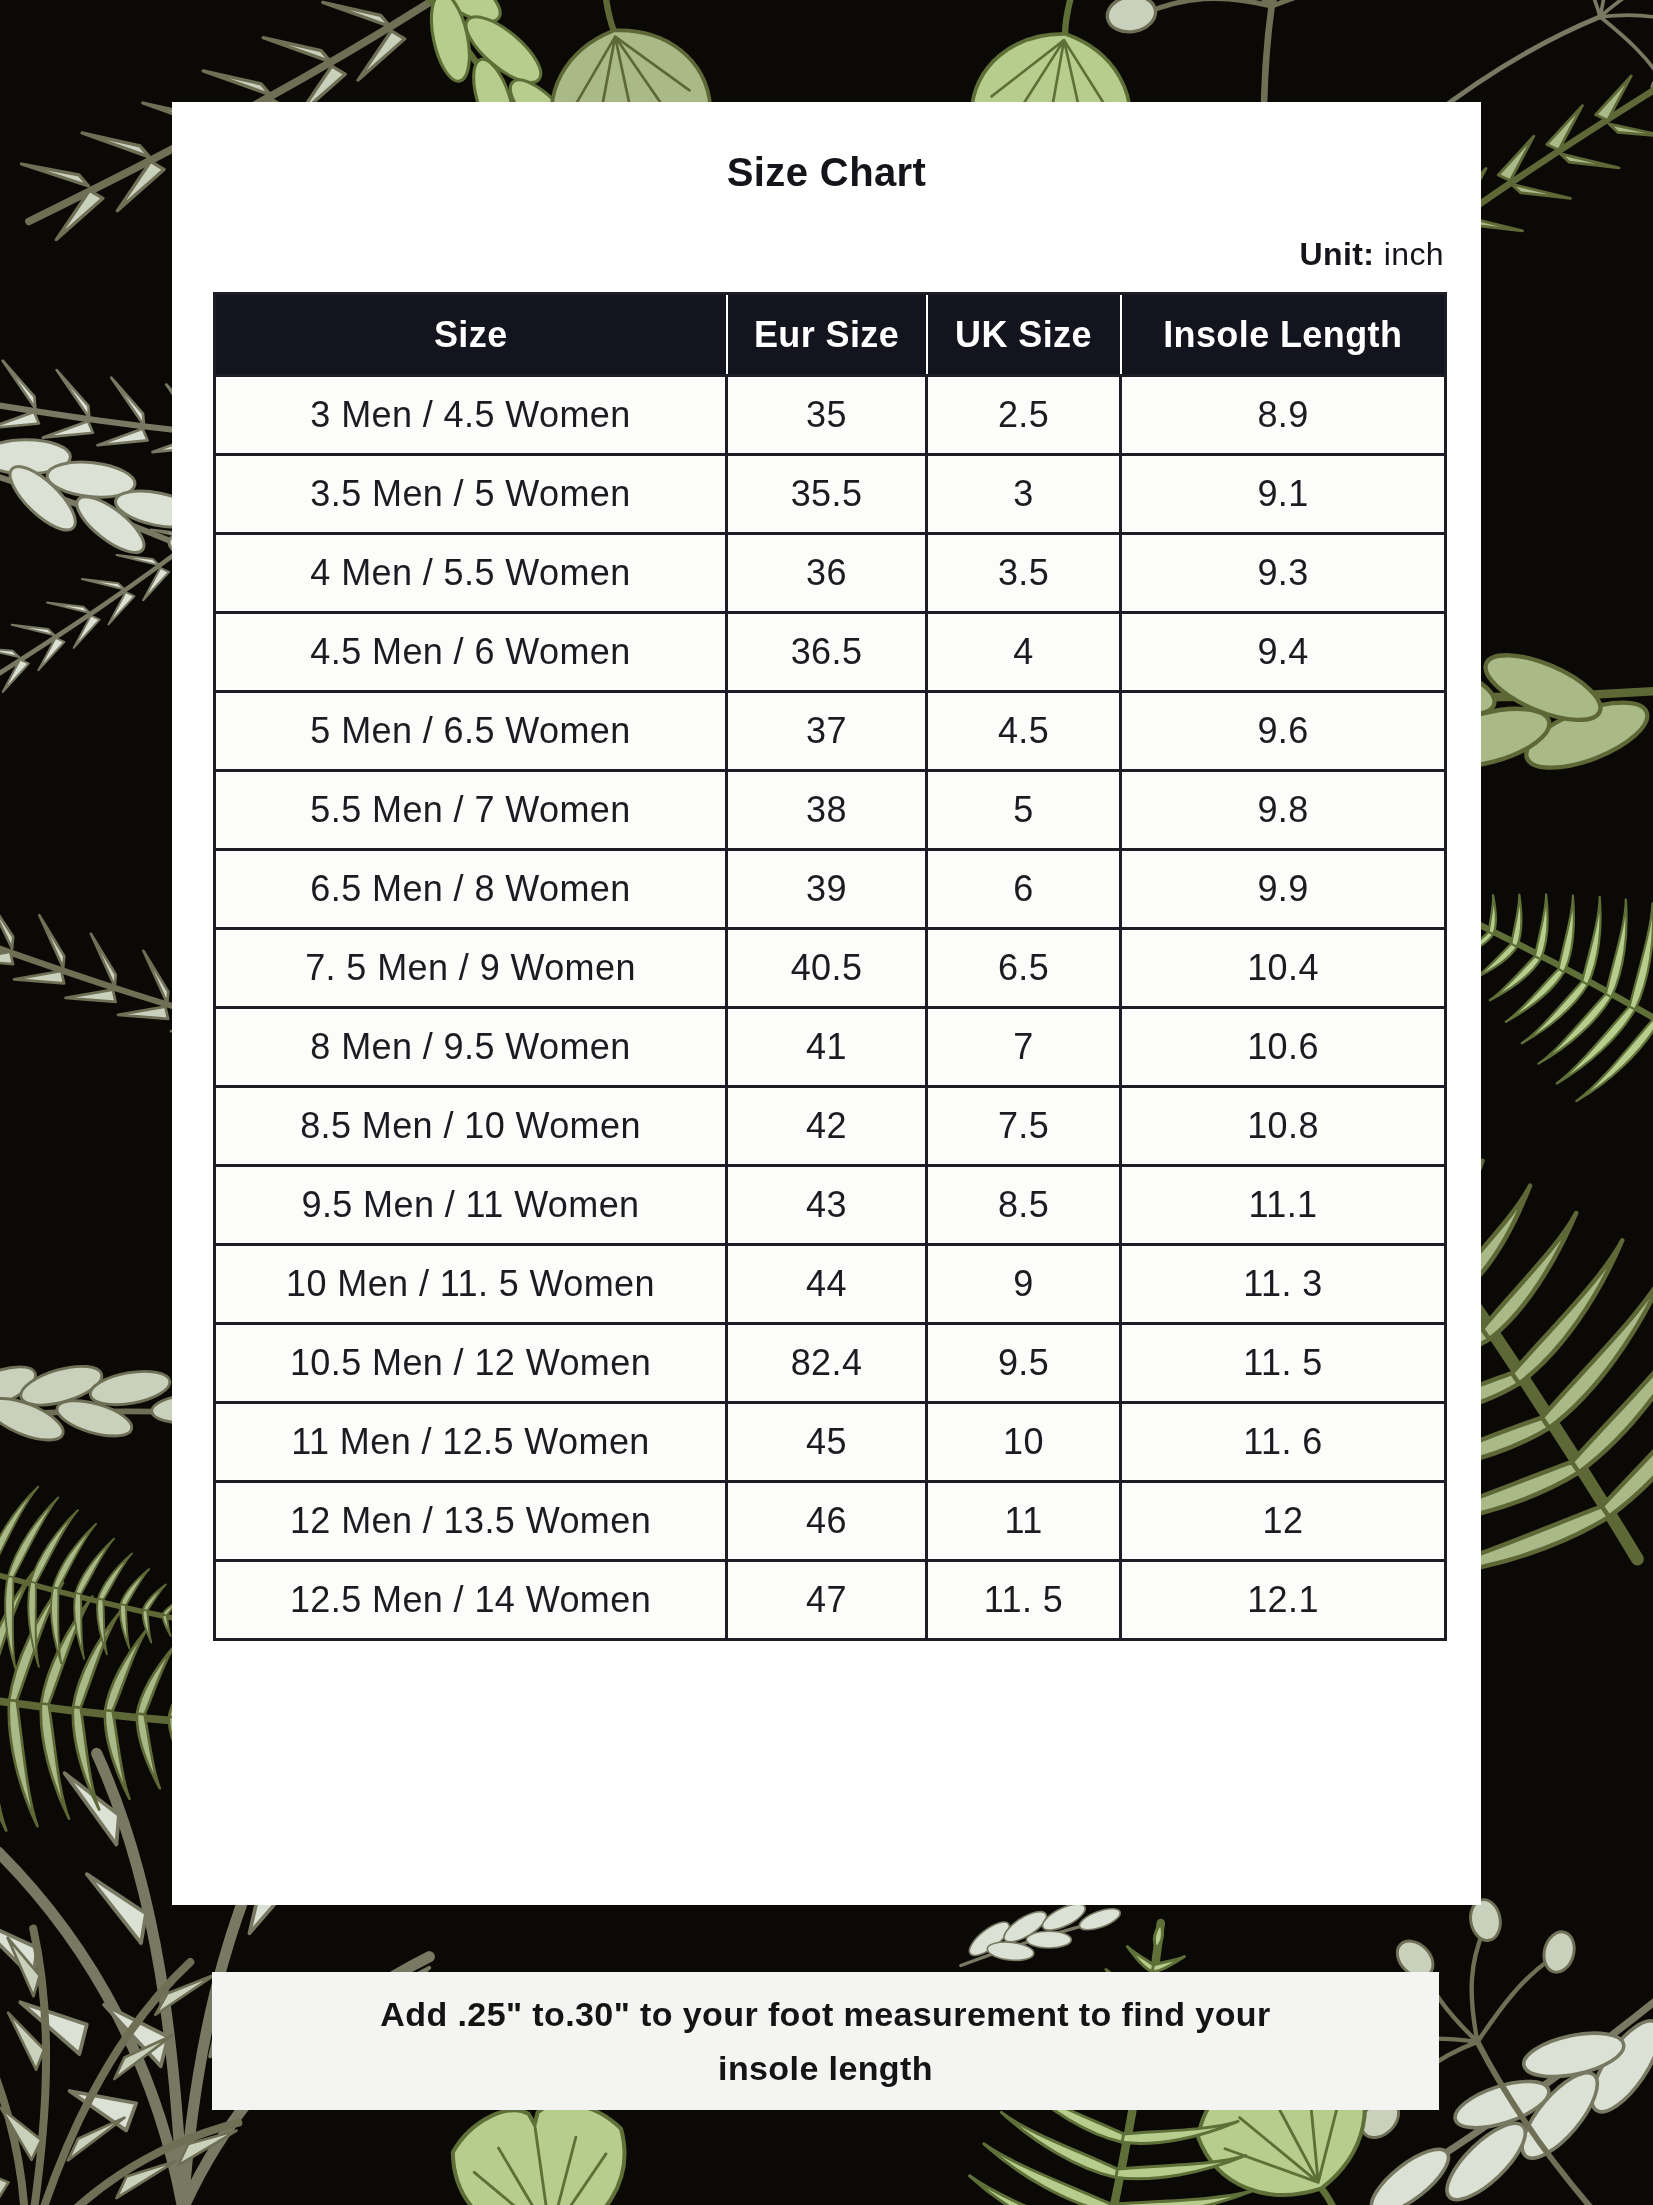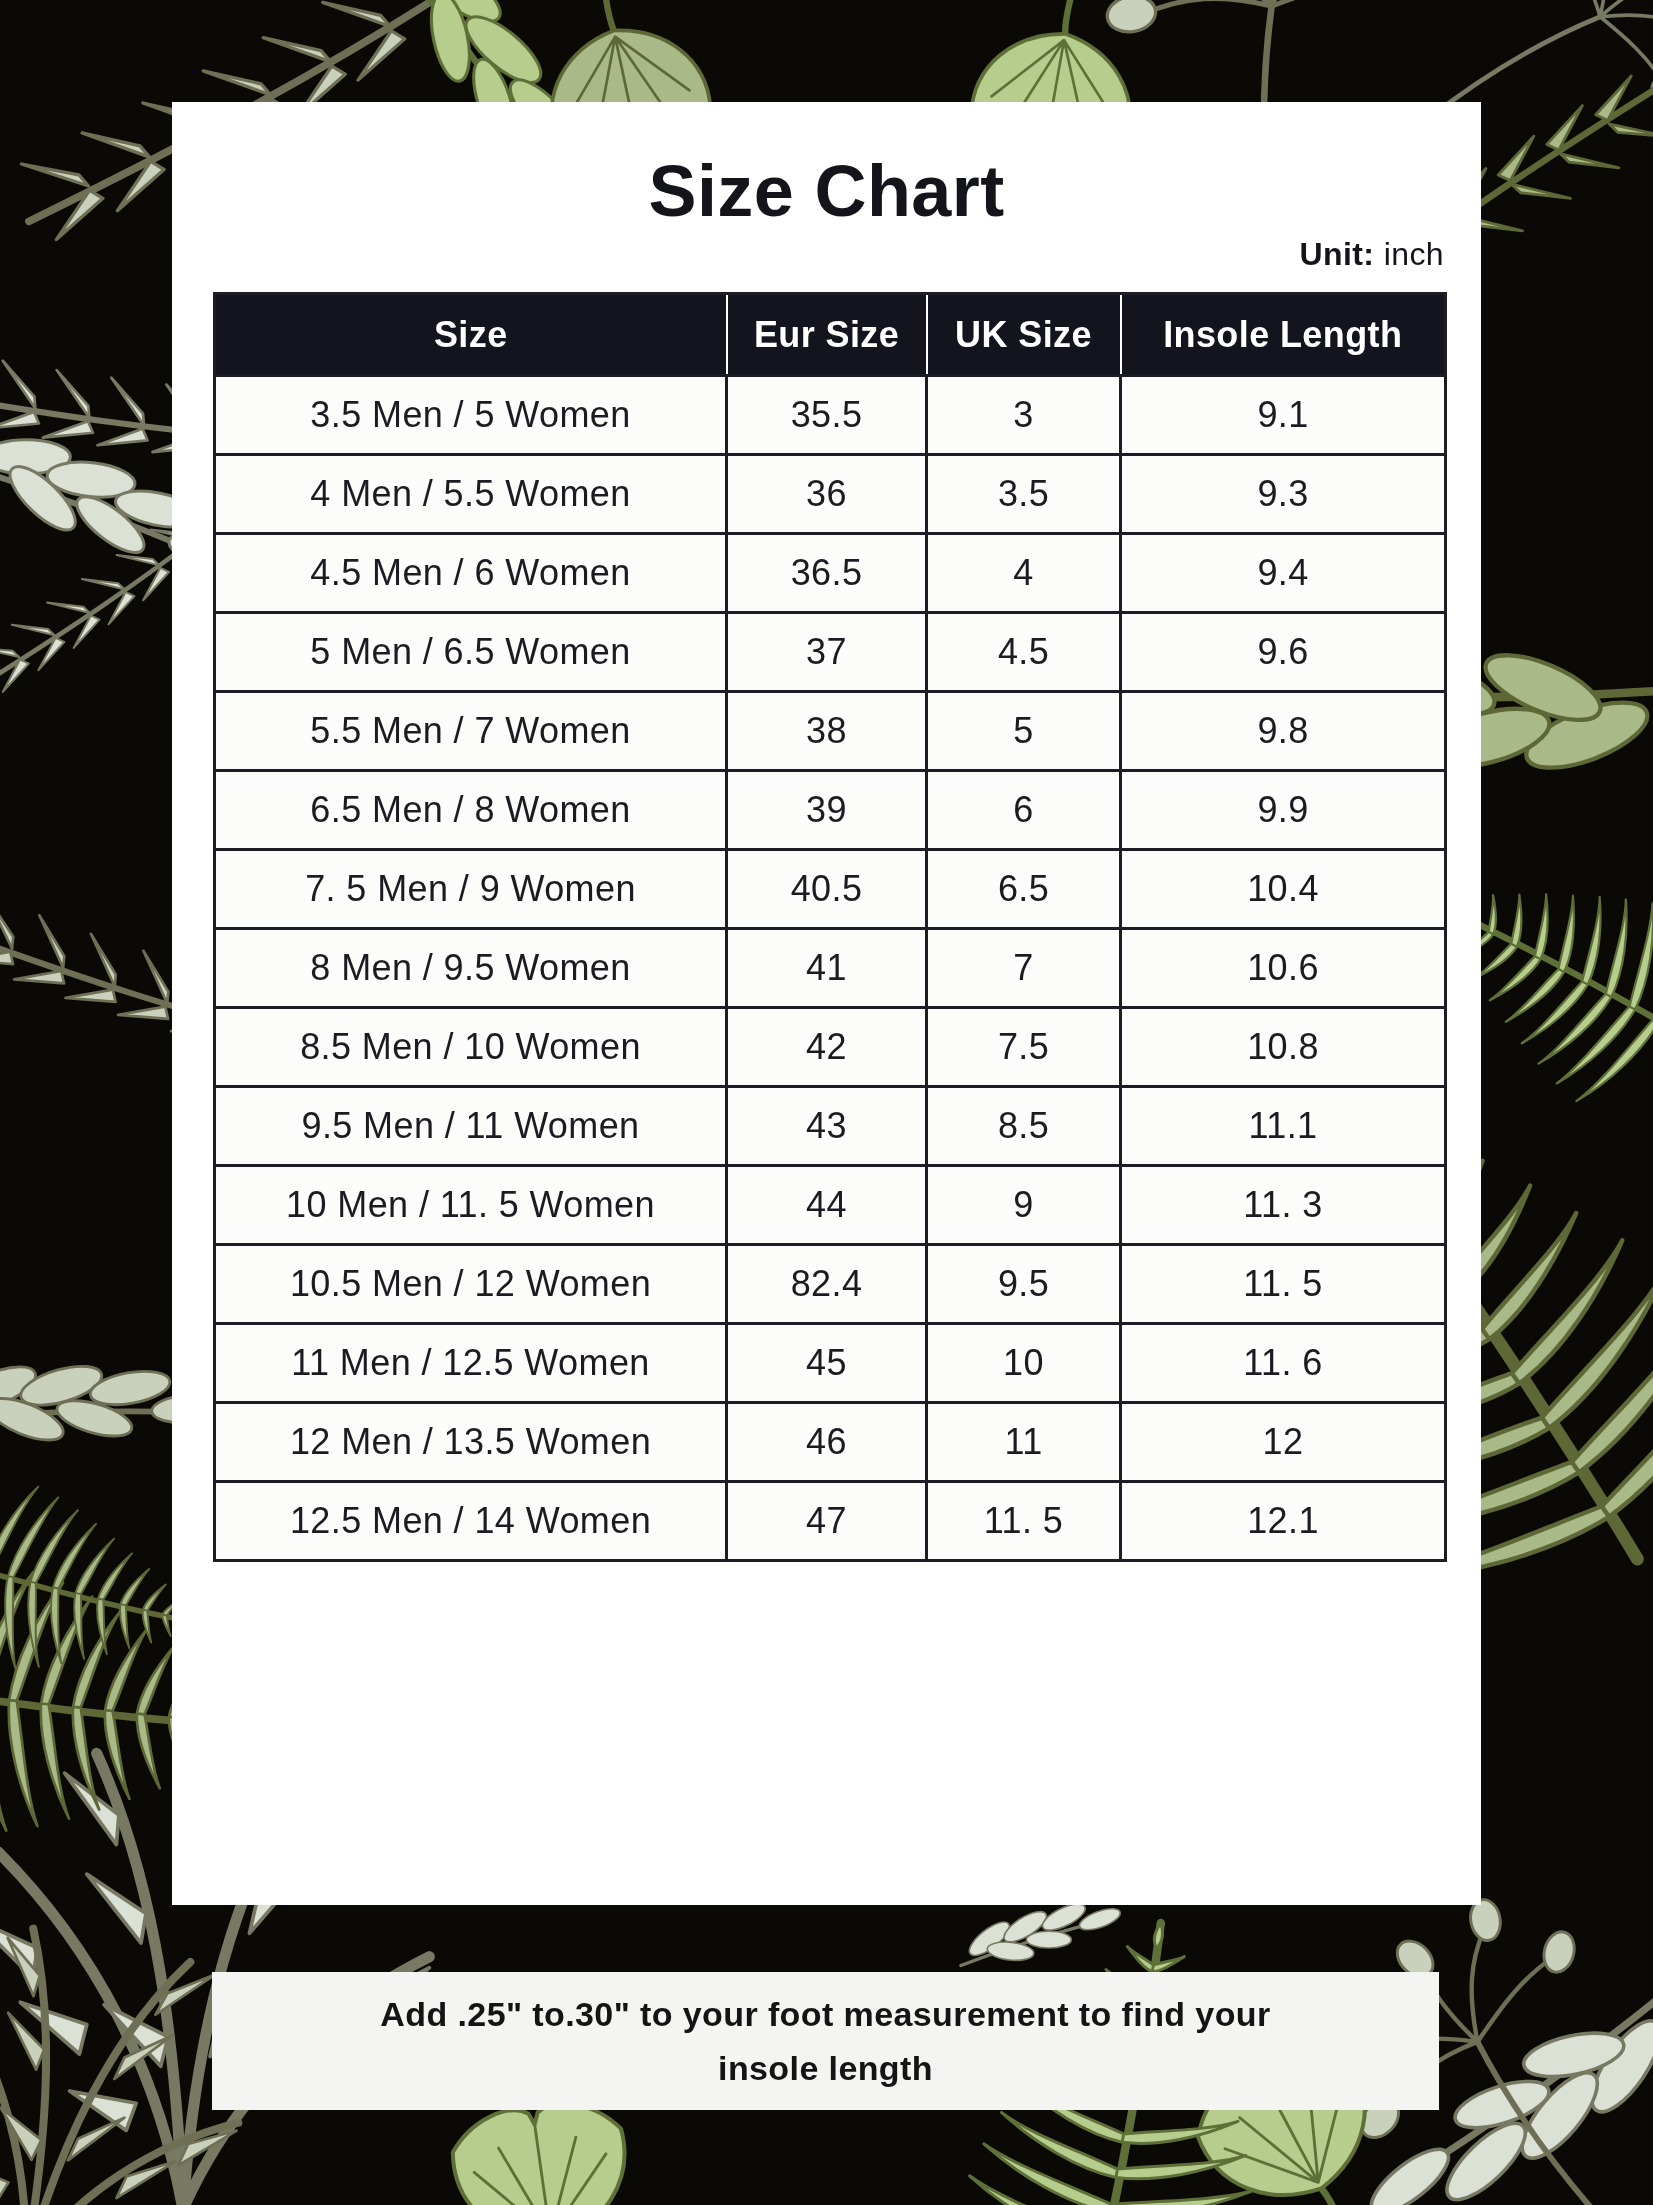--- a/index.html
+++ b/index.html
@@ -9,21 +9,21 @@
   }
   .bg{position:absolute;left:0;top:0;width:1654px;height:2205px;}
   .bg path,.bg ellipse{stroke-linejoin:round;stroke-linecap:round;}
 
   .card{
     position:absolute;left:172px;top:102px;width:1309px;height:1803px;
     background:#FFFFFF;
   }
   .title{
     position:absolute;left:0;top:48px;width:100%;text-align:center;
-    font-size:72px;font-weight:bold;color:#14141B;letter-spacing:0.4px;
+    font-size:40px;font-weight:bold;color:#14141B;letter-spacing:0.4px;
   }
   .unit{
     position:absolute;top:134px;right:37px;
     font-size:32px;color:#14141B;letter-spacing:0.4px;
   }
   .unit b{font-weight:bold;}
   .unit span.val{font-weight:normal;}
 
   table.size-table{
     position:absolute;left:41px;top:190px;width:1231px;
@@ -193,20 +193,26 @@
       <thead>
         <tr>
           <th>Size</th>
           <th>Eur Size</th>
           <th>UK Size</th>
           <th>Insole Length</th>
         </tr>
       </thead>
       <tbody>
 
+          <tr>
+            <td>3 Men / 4.5 Women</td>
+            <td>35</td>
+            <td>2.5</td>
+            <td>8.9</td>
+          </tr>
 
           <tr>
             <td>3.5 Men / 5 Women</td>
             <td>35.5</td>
             <td>3</td>
             <td>9.1</td>
           </tr>
 
           <tr>
             <td>4 Men / 5.5 Women</td>

